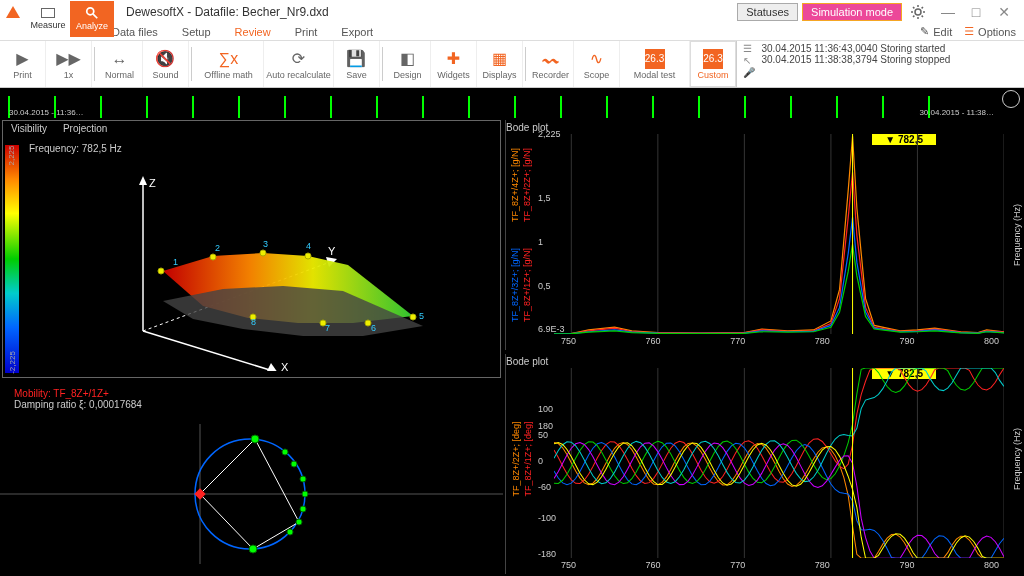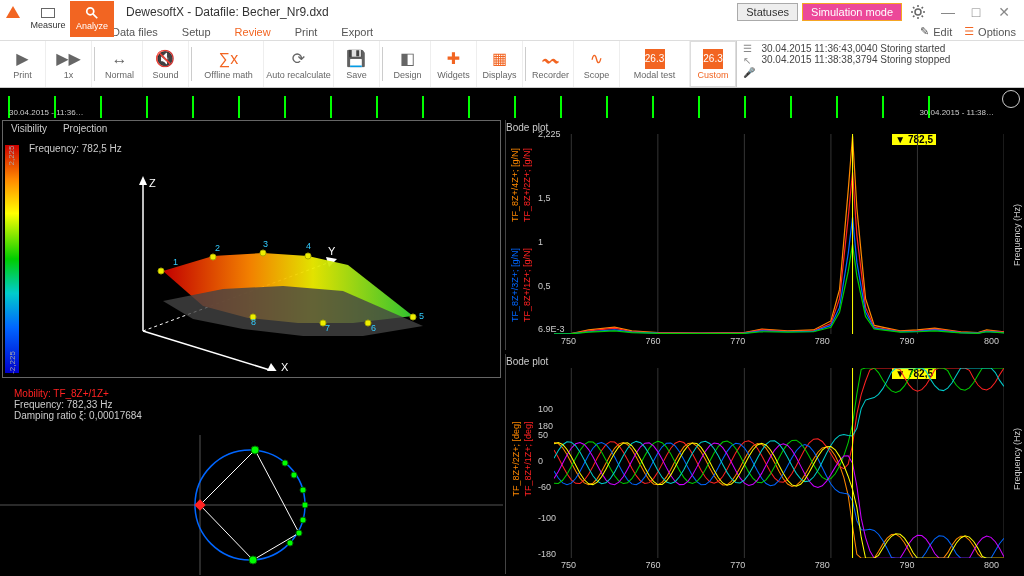--- a/index.html
+++ b/index.html
@@ -41,21 +41,21 @@
 .vp-freq{position:absolute;top:22px;left:26px;color:#ccc;font-size:10px}
 .colorbar{position:absolute;left:2px;top:24px;width:14px;height:228px;background:linear-gradient(to bottom,#c00 0%,#f80 15%,#ff0 30%,#0c0 50%,#0cc 65%,#06f 80%,#00c 100%)}
 .cb-lbl{position:absolute;left:-2px;font-size:8px;color:#aaa;transform:rotate(-90deg)}
 .axes-3d{position:absolute;left:100px;top:50px;width:360px;height:200px}
 .info-panel{padding:8px 14px;font-size:10px;color:#ccc}
 .info-red{color:#f22}
 .circle-plot{height:140px;position:relative;margin-top:6px}
 .bode{height:234px;position:relative;margin:2px;border-left:1px solid #444}
 .bode-title{text-align:left;color:#ccc;font-size:10px;padding-top:2px}
 .bode-svg{position:absolute;left:48px;top:14px;right:18px;bottom:18px}
-.marker{position:absolute;background:#ff0;color:#000;font-size:10px;padding:0 3px;font-weight:bold}
+.marker{position:absolute;background:#ff0;color:#000;font-size:10px;padding:0 13px;font-weight:bold}
 .y-axis-lbl{position:absolute;font-size:9px;transform:rotate(-90deg);transform-origin:center}
 .x-tick{position:absolute;bottom:4px;font-size:9px;color:#ccc}
 .y-tick{position:absolute;left:32px;font-size:9px;color:#ccc}
 </style>
 </head>
 <body>
 
 <div class="titlebar">
   <div class="logo-tri"></div>
   <div class="tab-measure">
@@ -245,21 +245,20 @@
             <text x="203" y="78">4</text>
           <text x="316" y="148">5</text>
             <text x="268" y="160">6</text>
             <text x="222" y="160">7</text>
             <text x="148" y="154">8</text>
         </g>
       </svg>
     </div>
     <div class="info-panel">
       <div class="info-red">Mobility: TF_8Z+/1Z+</div>
-      <div>Frequency: 782,33 Hz</div>
       <div>Damping ratio ξ: 0,00017684</div>
     </div>
     <div class="circle-plot">
       <svg width="503" height="140" viewBox="0 0 503 140">
         <line x1="0" y1="70" x2="503" y2="70" stroke="#555"></line>
           <line x1="200" y1="0" x2="200" y2="140" stroke="#555"></line>
         <circle cx="250" cy="70" r="55" fill="none" stroke="#06f" stroke-width="1.5"></circle>
         <polygon points="200,70 255,15 299,98 253,125" fill="none" stroke="#fff" stroke-width="1"></polygon>
         <g fill="#0f0" stroke="#060">
             <circle cx="255" cy="15" r="4"></circle>

